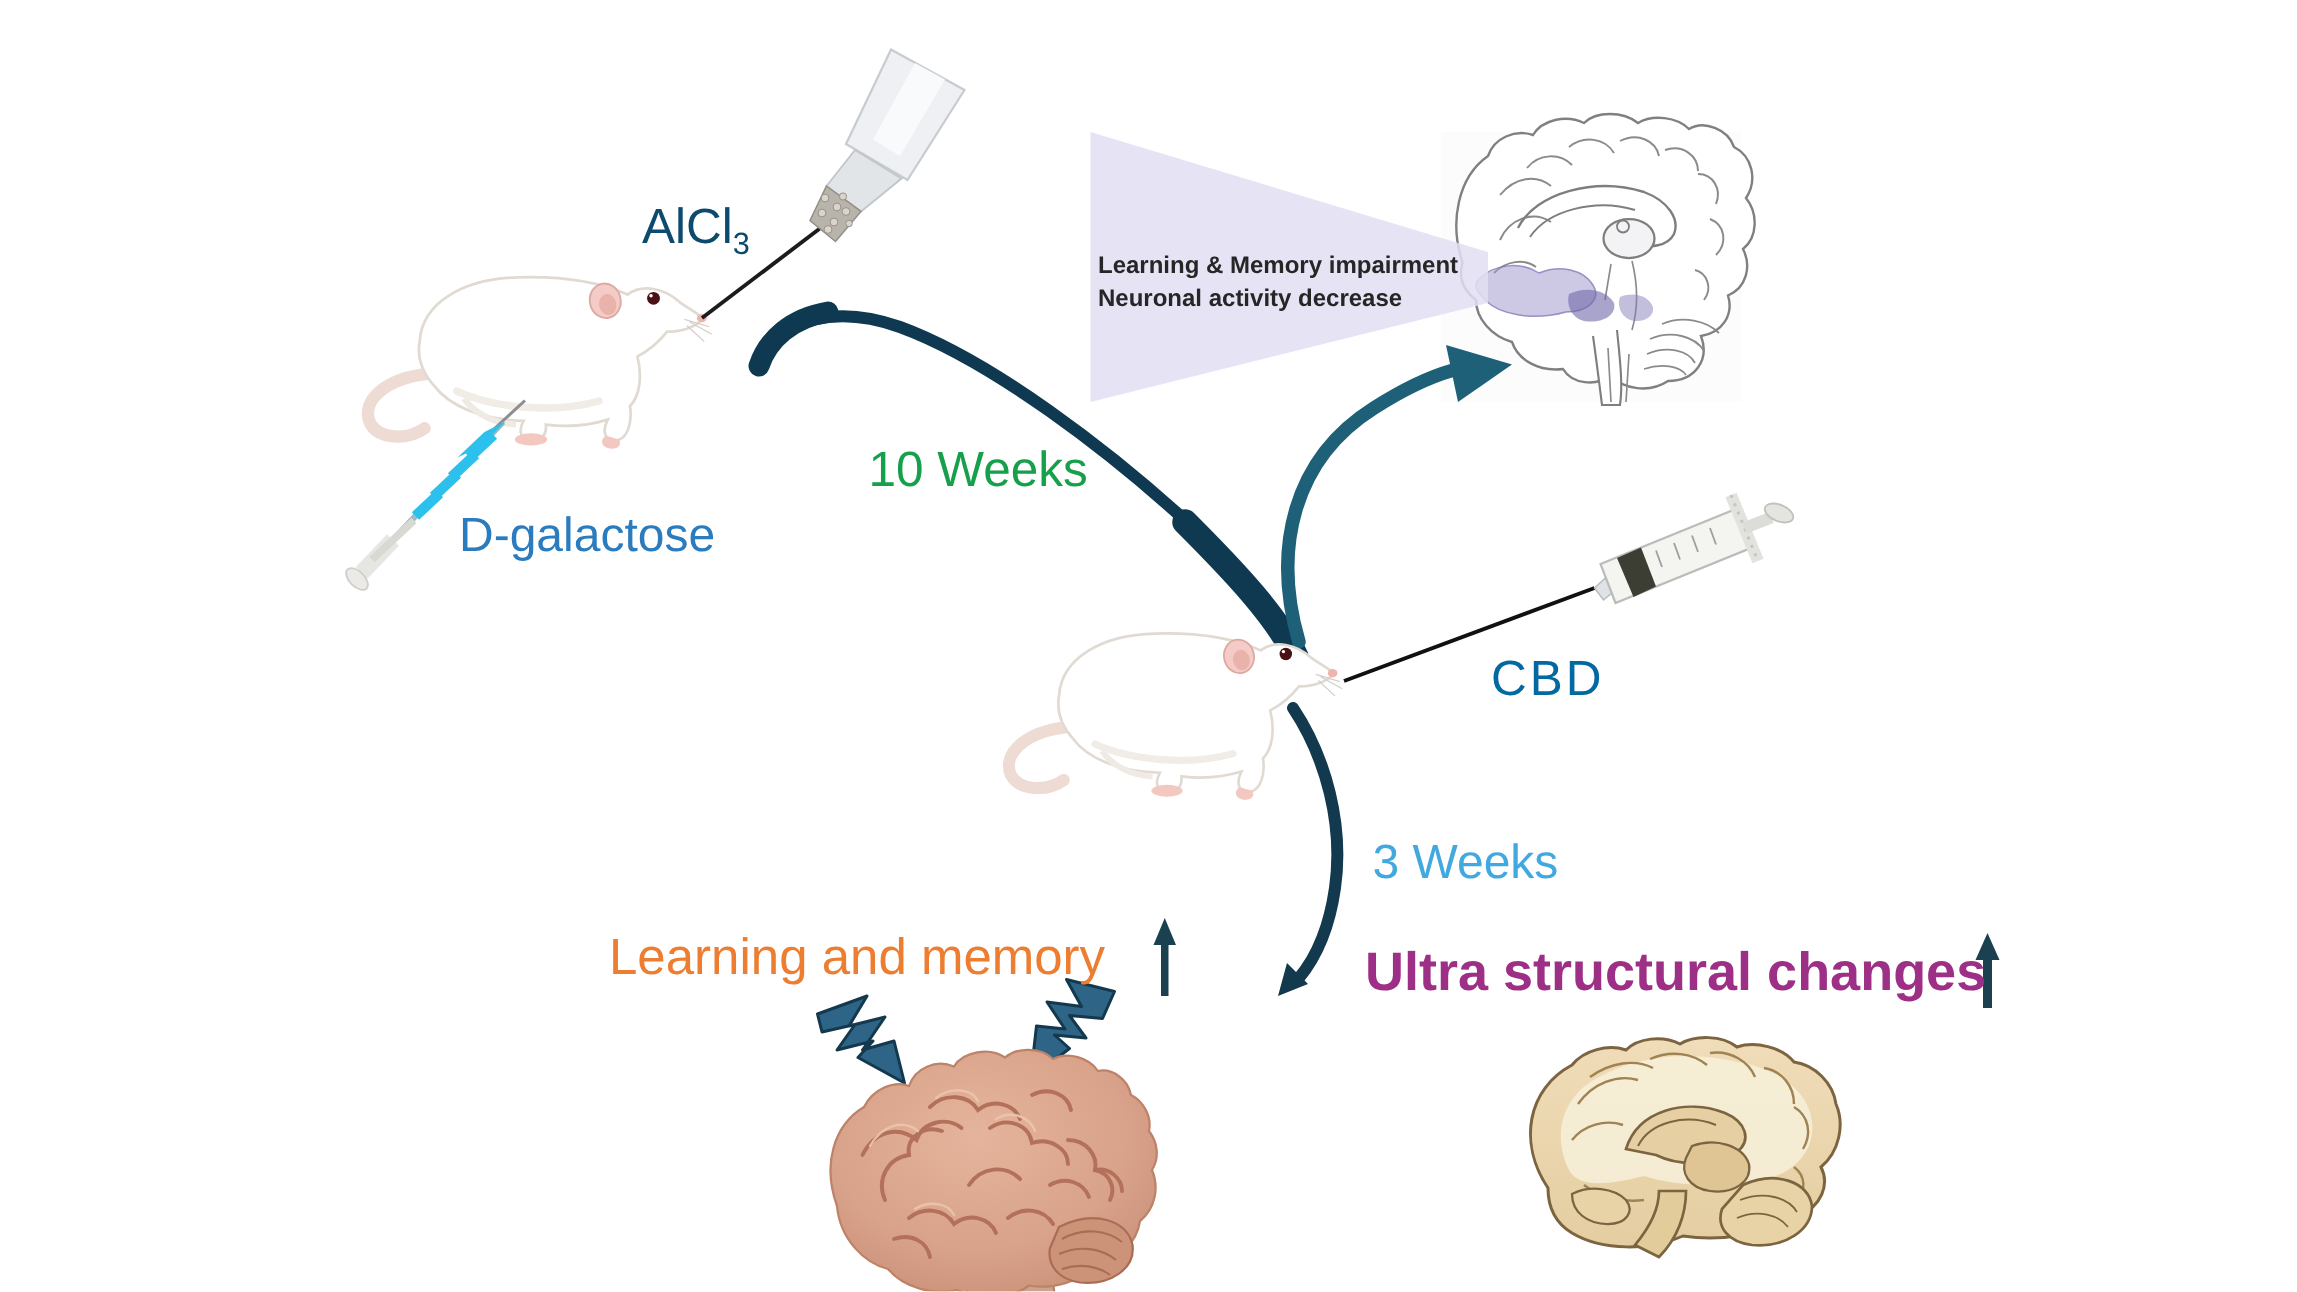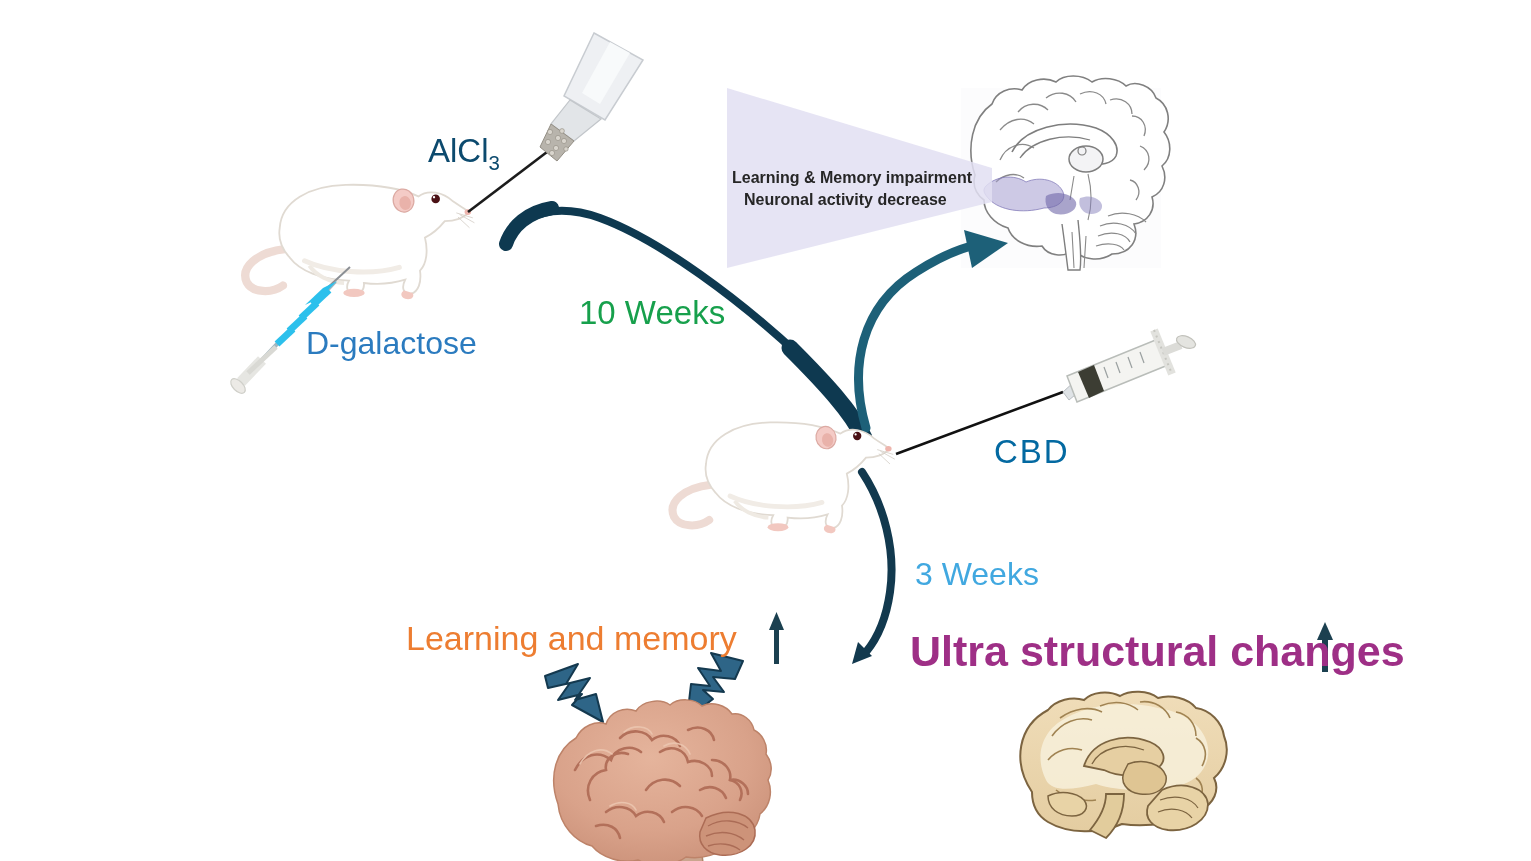--- a/index.html
+++ b/index.html
@@ -7,30 +7,30 @@
     position:relative;
     width:1531px;height:861px;
     overflow:hidden;
     background:#ffffff;
     font-family:"Liberation Sans", sans-serif;
   }
   #art{position:absolute;left:0;top:0;z-index:1;}
   .lbl{position:absolute;z-index:5;white-space:nowrap;line-height:1.05;}
   .lbl-alcl3{left:428px;top:134px;font-size:33px;font-weight:500;color:#0c4a6e;}
   .lbl-alcl3 sub{font-size:0.62em;}
-  .lbl-dgal{left:306px;top:327px;font-size:32px;font-weight:500;color:#2b7bbf;}
+  .lbl-dgal{left:306px;top:340px;font-size:32px;font-weight:500;color:#2b7bbf;}
   .lbl-10w{left:579px;top:296px;font-size:33px;font-weight:400;color:#17a04c;}
   .lbl-cog{left:926px;top:52px;font-size:35px;font-weight:600;color:#7b3fa5;letter-spacing:0.5px;}
   .lbl-hippo-title{left:737px;top:121px;font-size:31px;font-weight:400;color:#161616;letter-spacing:1px;}
   .lbl-hippo-1{left:732px;top:170px;font-size:16px;font-weight:700;color:#262626;}
-  .lbl-hippo-2{left:732px;top:192px;font-size:16px;font-weight:700;color:#262626;margin-left:12px;}
+  .lbl-hippo-2{left:732px;top:192px;font-size:16px;font-weight:700;color:#262626;}
   .lbl-cbd{left:994px;top:435px;font-size:33px;font-weight:400;color:#0369a1;letter-spacing:2px;}
   .lbl-3w{left:915px;top:558px;font-size:32px;font-weight:400;color:#41a8e0;}
   .lbl-learn{left:406px;top:621px;font-size:34px;font-weight:500;color:#ed7d31;}
-  .lbl-ultra{left:910px;top:629px;font-size:43px;font-weight:600;color:#9e2f86;}
+  .lbl-ultra{left:910px;top:629px;font-size:36px;font-weight:600;color:#9e2f86;}
 </style>
 </head>
 <body>
 
 <div id="canvas">
 
   <svg id="art" width="1531" height="861" viewBox="0 0 1531 861" xmlns="http://www.w3.org/2000/svg">
     <defs>
       <radialGradient id="pinkg" cx="45%" cy="35%" r="75%">
         <stop offset="0%" stop-color="#e5b49c"></stop>

